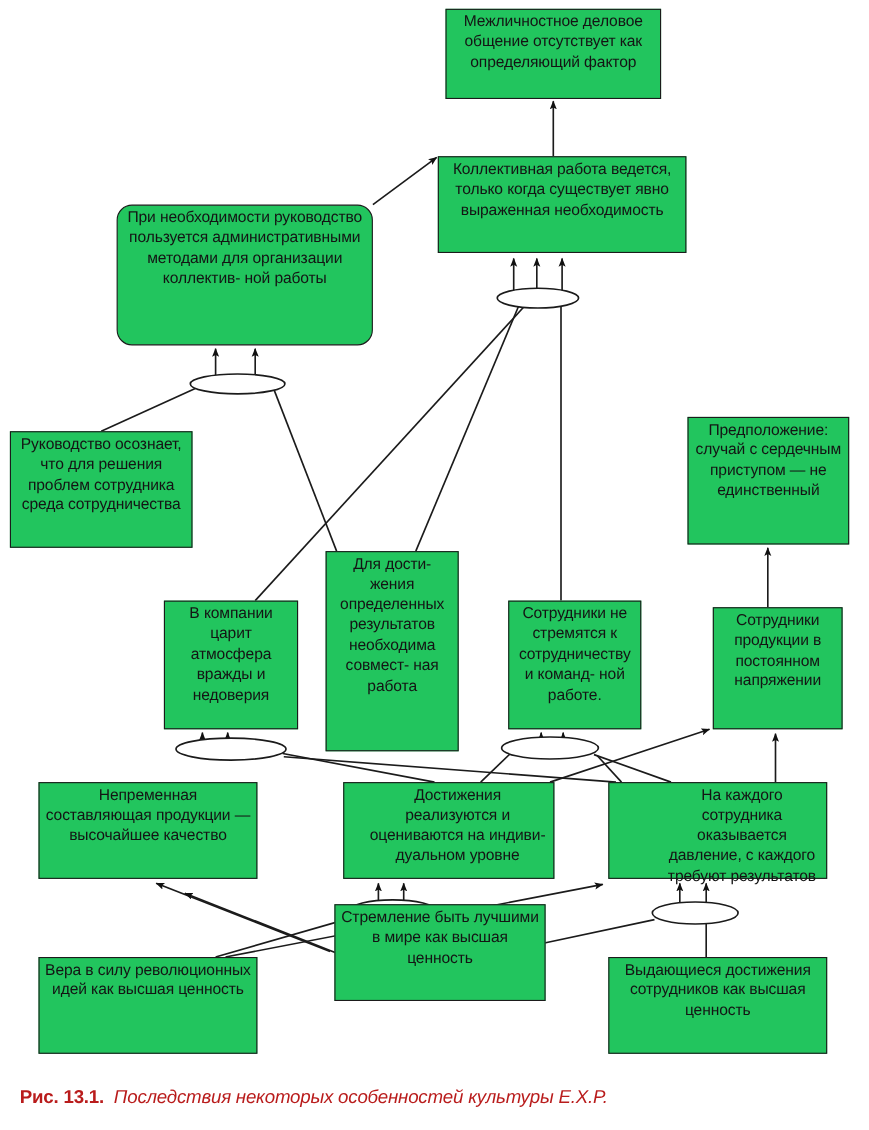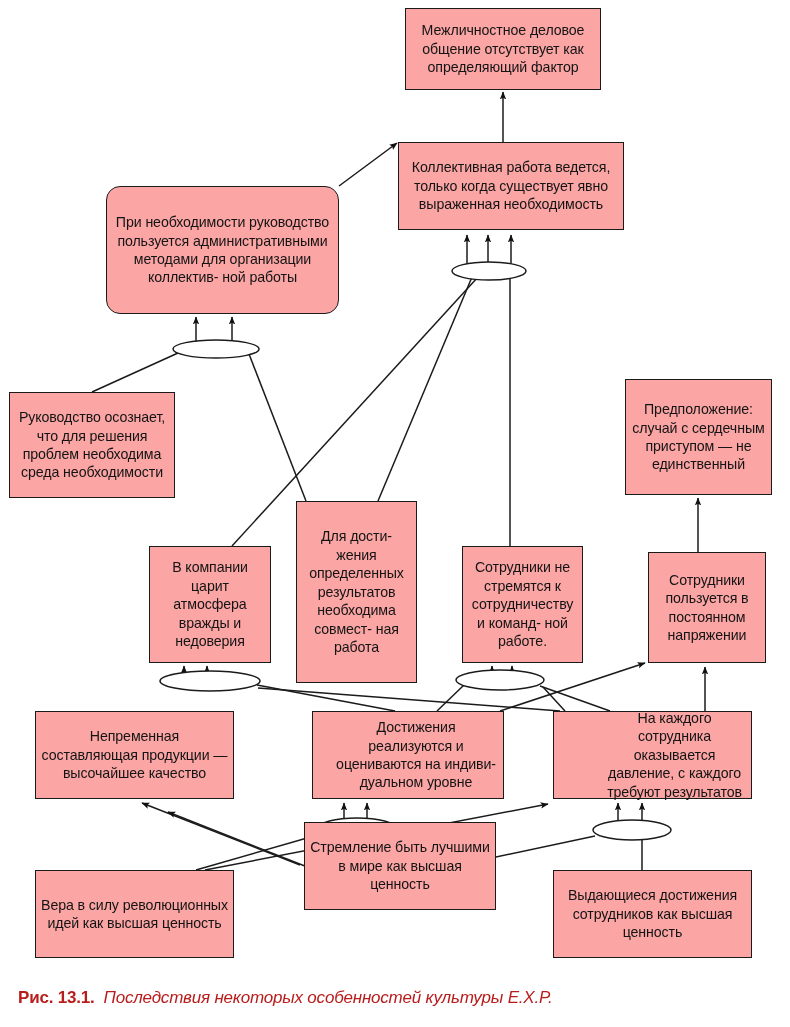--- a/index.html
+++ b/index.html
@@ -21,23 +21,22 @@
     position: absolute;
     left: 0;
     top: 0;
     width: 790px;
     height: 1027px;
   }
   .node-box {
     position: absolute;
     box-sizing: border-box;
     border: 1.6px solid #1b1b1b;
-    background: #fca5a5;
+    background: #22c55e;
     display: flex;
-    align-items: center;
     justify-content: center;
     text-align: center;
     color: #141414;
     font-size: 14.2px;
     line-height: 1.30;
     letter-spacing: -0.1px;
     padding: 2px 4px;
     z-index: 3;
   }
   .node-box span {
@@ -151,41 +150,41 @@
 
   <div class="node-box" style="left:398px; top:142px; width:226px; height:88px;">
     <span>Коллективная работа ведется, только когда существует явно выраженная необходимость</span>
   </div>
 
   <div class="node-box" style="left:106px; top:186px; width:233px; height:128px;border-radius:14px;">
     <span>При необходимости руководство пользуется административными методами для организации коллектив- ной работы</span>
   </div>
 
   <div class="node-box" style="left:9px; top:392px; width:166px; height:106px;">
-    <span>Руководство осознает, что для решения проблем необходима среда необходимости</span>
+    <span>Руководство осознает, что для решения проблем сотрудника среда сотрудничества</span>
   </div>
 
   <div class="node-box" style="left:625px; top:379px; width:147px; height:116px;">
     <span>Предположение: случай с сердечным приступом — не единственный</span>
   </div>
 
   <div class="node-box" style="left:149px; top:546px; width:122px; height:117px;">
     <span>В компании царит атмосфера вражды и недоверия</span>
   </div>
 
   <div class="node-box" style="left:296px; top:501px; width:121px; height:182px;">
     <span>Для дости- жения определенных результатов необходима совмест- ная работа</span>
   </div>
 
   <div class="node-box" style="left:462px; top:546px; width:121px; height:117px;">
     <span>Сотрудники не стремятся к сотрудничеству и команд- ной работе.</span>
   </div>
 
   <div class="node-box" style="left:648px; top:552px; width:118px; height:111px;">
-    <span>Сотрудники пользуется в постоянном напряжении</span>
+    <span>Сотрудники продукции в постоянном напряжении</span>
   </div>
 
   <div class="node-box" style="left:35px; top:711px; width:199px; height:88px;">
     <span>Непременная составляющая продукции — высочайшее качество</span>
   </div>
 
   <div class="node-box" style="left:312px; top:711px; width:192px; height:88px;padding-left:20px;">
     <span>Достижения реализуются и оцениваются на индиви- дуальном уровне</span>
   </div>
 

